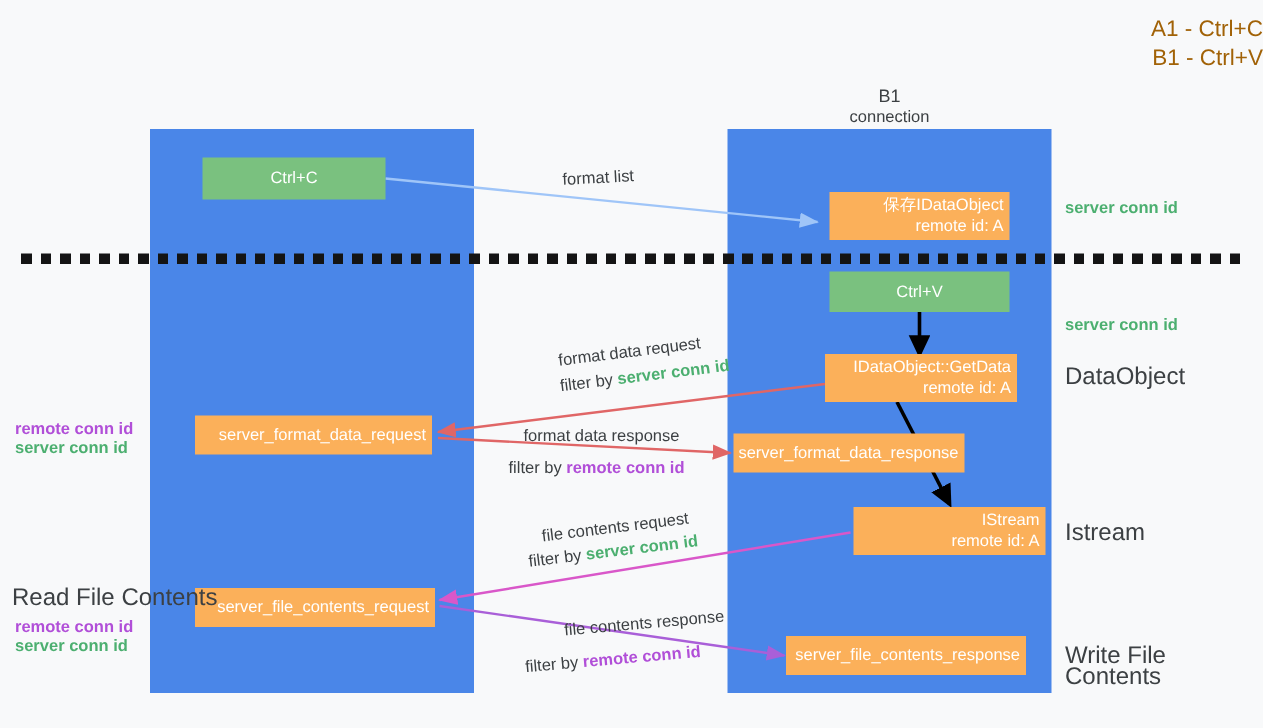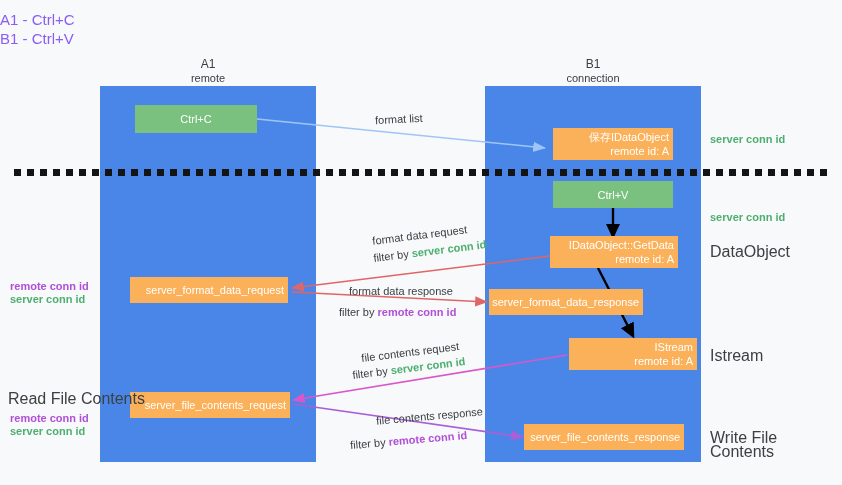--- a/index.html
+++ b/index.html
@@ -18,24 +18,24 @@
   .stage {
     position: absolute;
     inset: 0;
   }
   
   .title {
     position: absolute;
     left: 0;
     top: 10px;
     width: 842px;
-    text-align: left;
+    text-align: right;
     font-size: 15px;
     line-height: 19px;
-    color: #8b5cf6;
+    color: #a16207;
   }
   
   .lane-header {
     position: absolute;
     text-align: center;
     font-size: 12px;
     line-height: 14px;
     color: #3c4043;
     width: 216px;
   }
@@ -113,24 +113,20 @@
 </head>
 <body>
 
 <div class="stage">
 
   <div class="title">
     <div>A1 - Ctrl+C</div>
     <div>B1 - Ctrl+V</div>
   </div>
 
-  <div class="lane-header" id="lane-header-a1">
-    <div>A1</div>
-    <div class="sub">remote</div>
-  </div>
   <div class="lane-header" id="lane-header-b1">
     <div>B1</div>
     <div class="sub">connection</div>
   </div>
 
   <div class="lane" id="lane-a1"></div>
   <div class="lane" id="lane-b1"></div>
 
   <svg class="arrows" viewBox="0 0 842 485">
     <defs>

